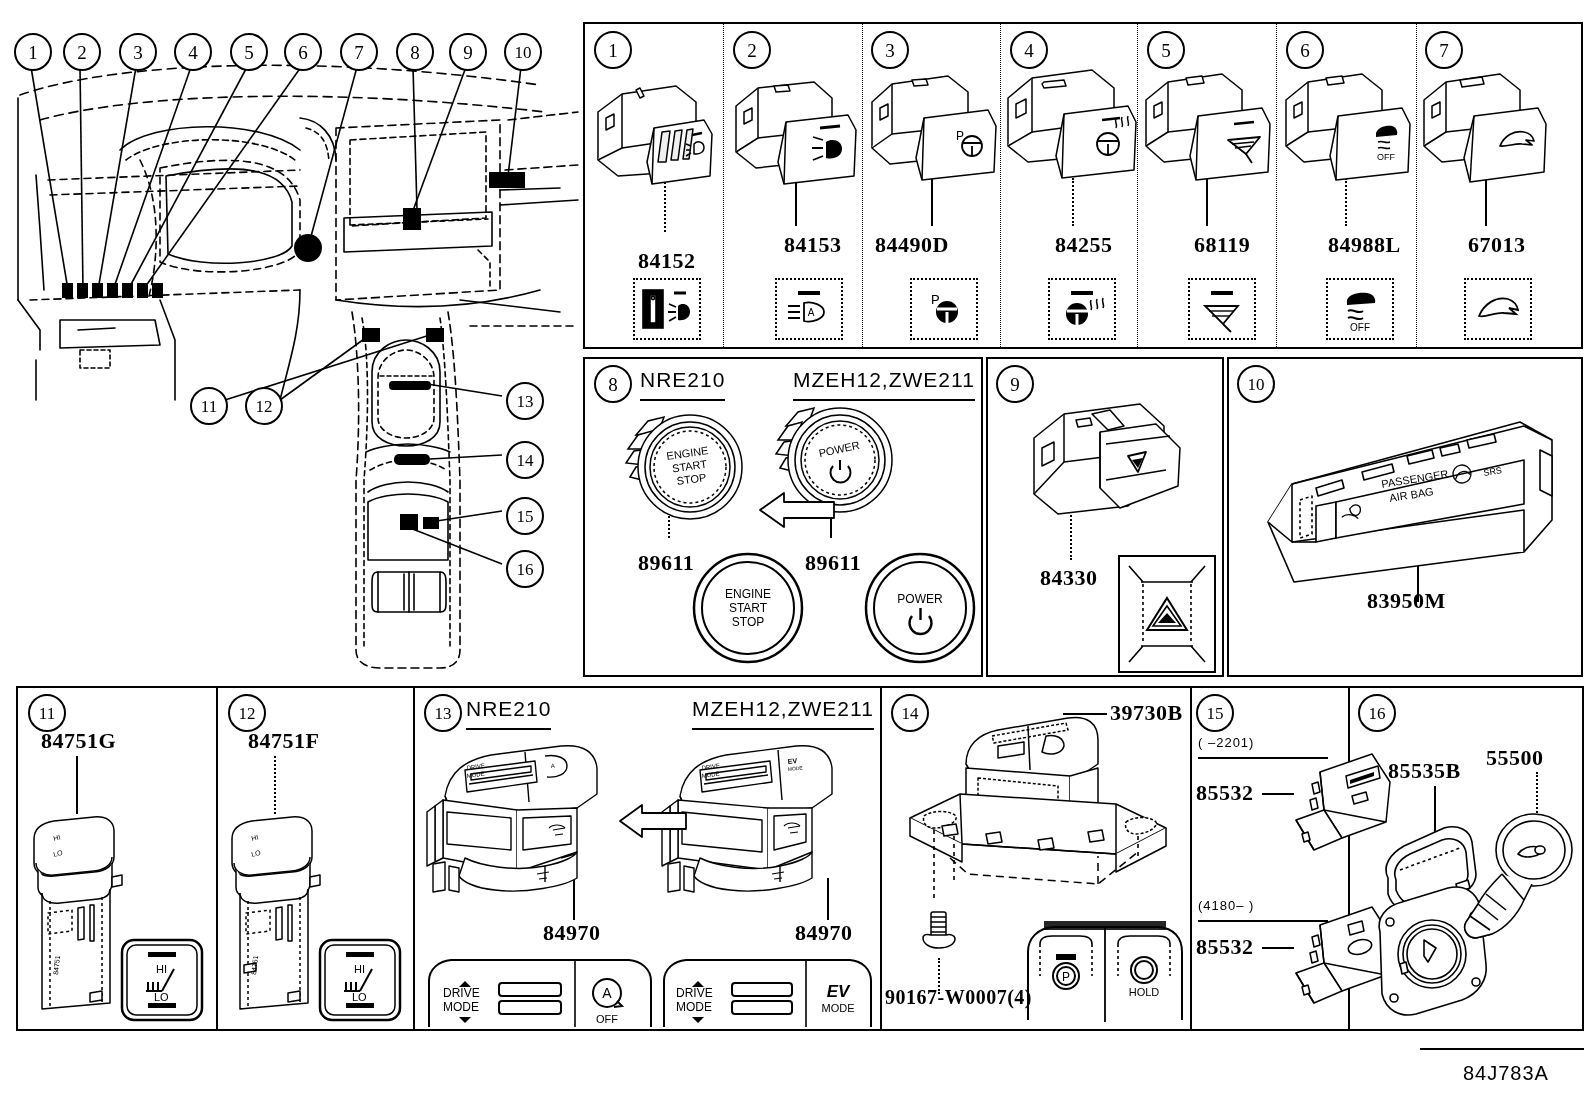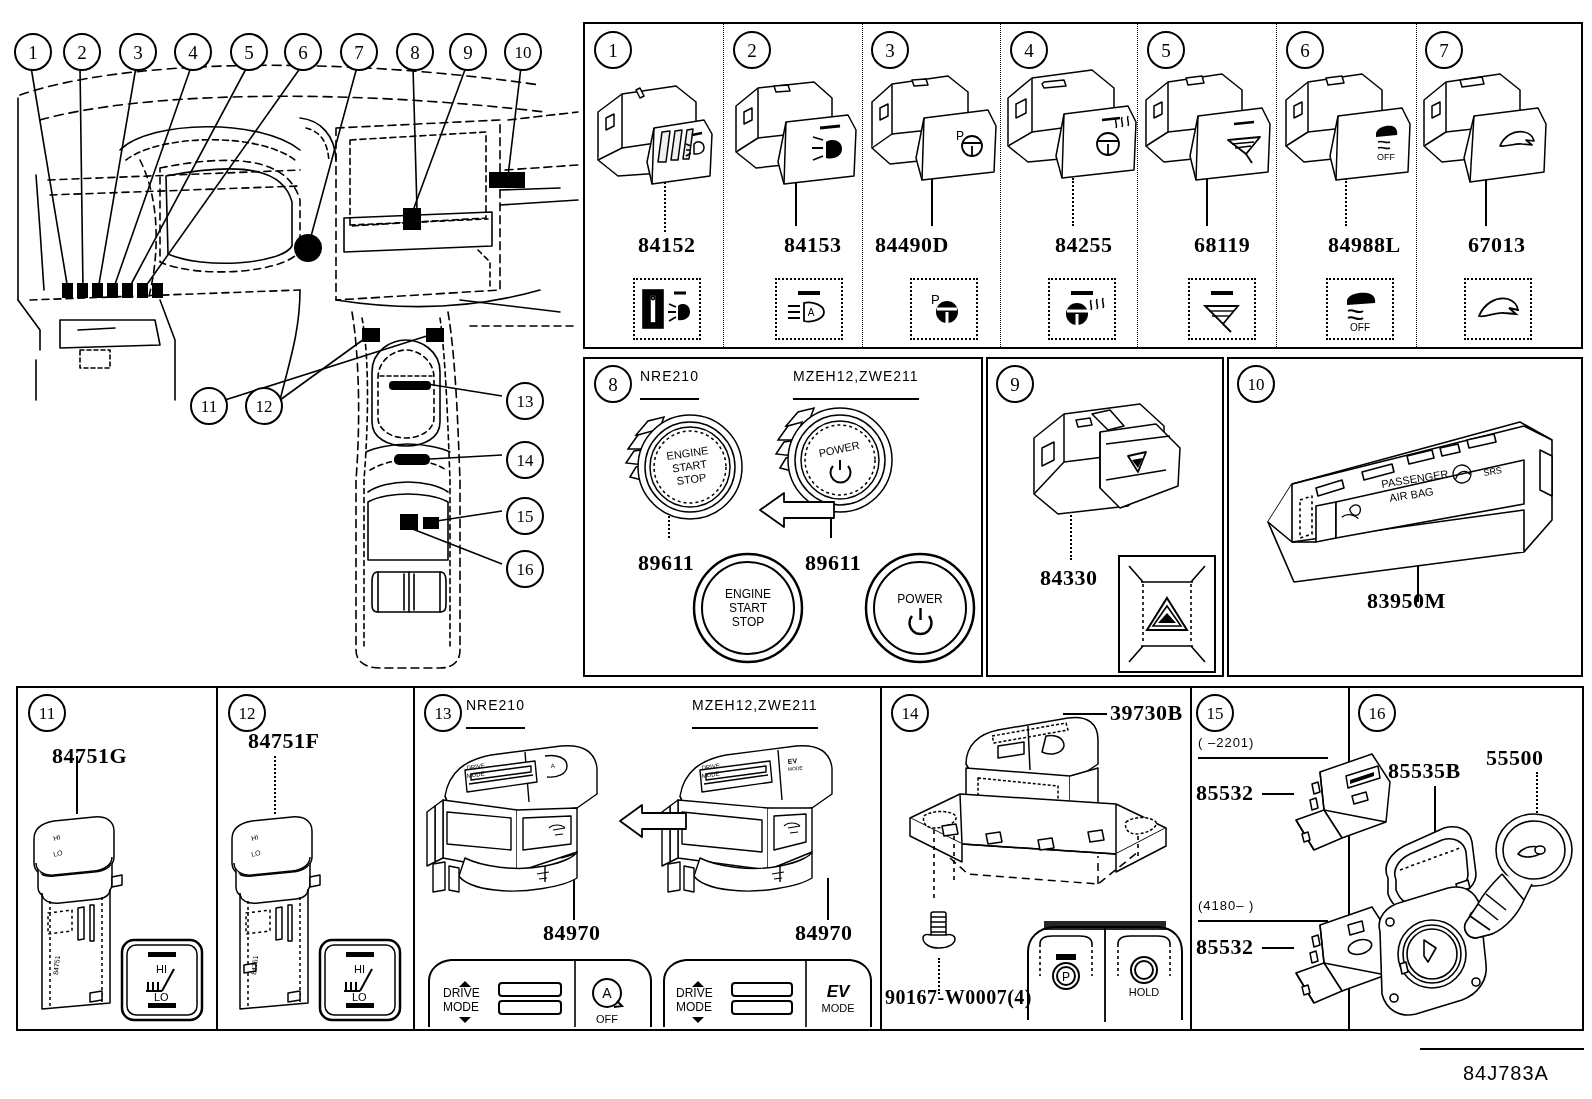--- a/index.html
+++ b/index.html
@@ -64,24 +64,24 @@
     font-weight: bold;
     font-size: 22px;
     letter-spacing: 0.5px;
     white-space: nowrap;
     z-index: 5;
   }
   .partno.small { font-size: 20px; }
   .modelcode {
     position: absolute;
     font-family: "Liberation Sans", sans-serif;
-    font-size: 14px;
+    font-size: 21px;
     letter-spacing: 1px;
     border-bottom: 2px solid #000;
-    padding-bottom: 14px;
+    padding-bottom: 7px;
     white-space: nowrap;
     z-index: 5;
   }
   .daterange {
     position: absolute;
     font-family: "Liberation Sans", sans-serif;
     font-size: 13px;
     letter-spacing: 1px;
     white-space: nowrap;
     z-index: 5;
@@ -298,21 +298,21 @@
   <path d="M79 88 L 83 59 L 90 58 L 86 88 Z" fill="#f0f0f0"></path>
   <path d="M91 87 L 95 58 L 101 57 L 97 87 Z" fill="#f0f0f0"></path>
   <path d="M100 63 L 110 61" stroke-width="2.6"></path>
   <path d="M102 72 C 106 68, 112 70, 112 76 C 112 80, 108 82, 104 82 L 102 82 Z"></path>
   <path d="M99 74 L 94 72 M99 78 L 94 78 M99 81 L 94 84"></path>
   <path d="M14 46 L 22 42 L 22 54 L 14 58 Z"></path>
  </g>
 </svg>
 </div>
 <div class="lead-dot" style="left:664px; top:170px; height:62px;"></div>
-<div class="partno" style="left:638px; top:232px;">84152</div>
+<div class="partno" style="left:638px; top:248px;">84152</div>
 <div class="symbox symbox-dotted" style="left:633px; top:278px; width:64px; height:58px;">
   <svg width="58" height="50" viewBox="0 0 58 50">
     <g stroke="#000" fill="none" stroke-width="1.6">
       <rect x="5" y="6" width="20" height="38" fill="#000"></rect>
       <rect x="12" y="11" width="6" height="28" fill="#fff"></rect>
       <circle cx="15" cy="14" r="1.6" fill="#fff"></circle>
       <path d="M36 9 L 48 9" stroke-width="3"></path>
       <path d="M40 22 C 44 18, 52 20, 52 28 C 52 34, 46 37, 40 36 Z" fill="#000" stroke="none"></path>
       <path d="M38 23 L 31 20 M38 28 L 30 28 M38 33 L 31 37" stroke-width="1.8"></path>
     </g>
@@ -655,21 +655,21 @@
 <div class="vsep-solid" style="left:1190px; top:688px; height:341px;"></div>
 <div class="vsep-solid" style="left:1348px; top:688px; height:341px;"></div>
 
 <div class="callout sm" style="left:28px; top:694px;">11</div>
 <div class="callout sm" style="left:228px; top:694px;">12</div>
 <div class="callout sm" style="left:424px; top:694px;">13</div>
 <div class="callout sm" style="left:891px; top:694px;">14</div>
 <div class="callout sm" style="left:1196px; top:694px;">15</div>
 <div class="callout sm" style="left:1358px; top:694px;">16</div>
 
-<div class="partno" style="left:52px; top:728px;margin-top:15px;">84751G</div>
+<div class="partno" style="left:41px; top:728px;">84751G</div>
 <div class="lead-v" style="left:76px; top:756px; height:58px;"></div>
 <div class="art" style="left:28px; top:805px; width:110px; height:215px;">
 <svg width="110" height="215" viewBox="0 0 110 215">
  <g fill="#fff" stroke="#000" stroke-width="1.5" stroke-linejoin="round">
   <path d="M6 34 C 6 24, 14 18, 26 16 L 66 12 C 78 11, 86 16, 86 26 L 86 52 C 86 60, 78 66, 66 67 L 26 71 C 14 72, 6 67, 6 58 Z"></path>
   <path d="M8 58 C 8 66, 16 71, 26 70 L 66 66 C 76 65, 84 60, 84 52"></path>
   <path d="M10 64 L 10 82 C 10 90, 18 94, 28 93"></path>
   <path d="M84 58 L 84 78 C 84 86, 78 90, 70 91"></path>
   <path d="M14 88 L 14 204 L 82 198 L 82 84"></path>
   <path d="M14 88 C 14 96, 22 99, 32 98 L 70 94 C 78 93, 82 90, 82 84"></path>

